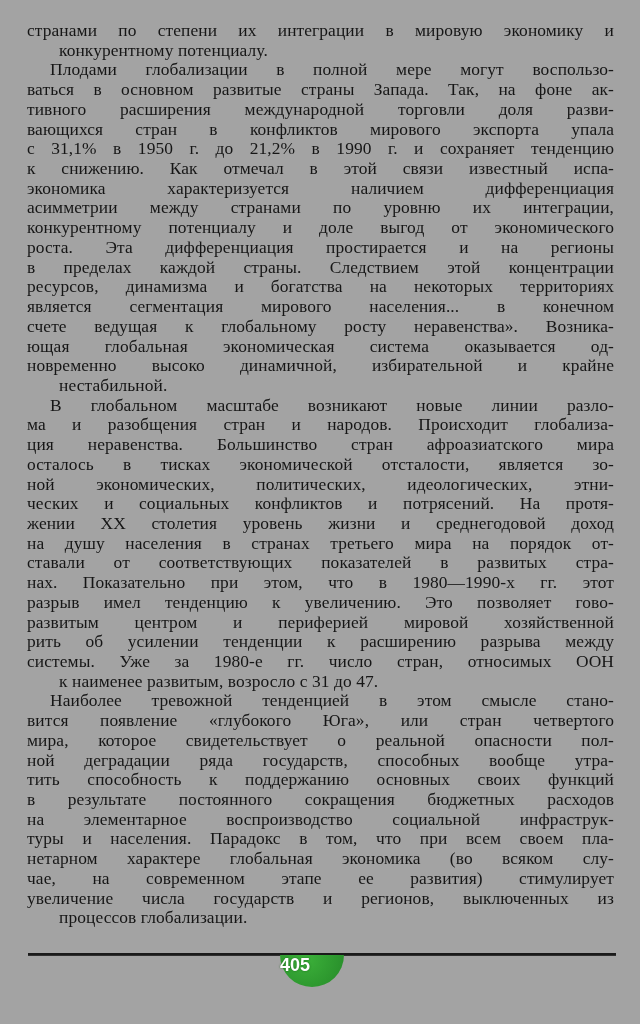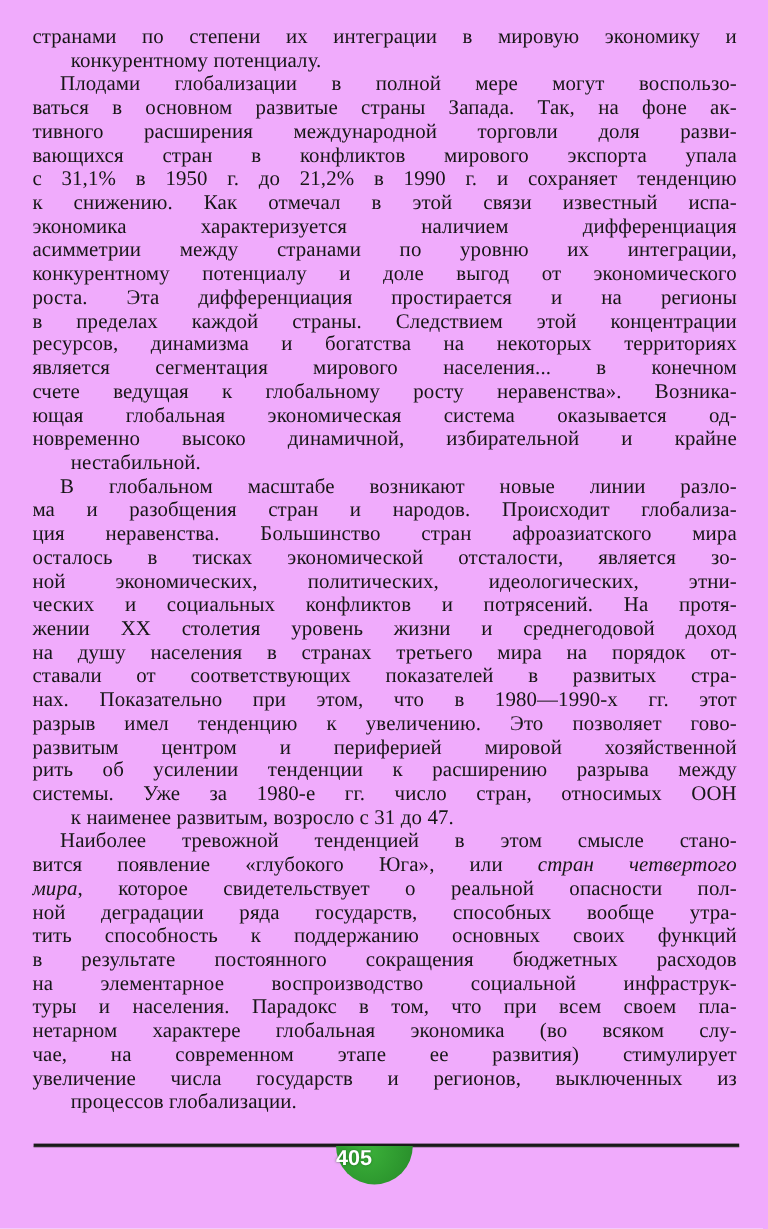--- a/index.html
+++ b/index.html
@@ -30,21 +30,20 @@
     text-align-last: justify;
   }
   .line.para-end {
     text-align-last: left;
     margin-left: 32px;
   }
   .line.indent {
     text-indent: 23px;
   }
   .em {
-    font-style: italic;
   }
   .footer-rule {
     position: absolute;
     left: 28px;
     top: 953px;
     width: 588px;
     height: 2px;
     background: #1a1a1a;
     border-bottom: 1px solid rgba(90,90,90,0.35);
   }
@@ -65,21 +64,21 @@
     font-size: 18px;
     font-weight: bold;
     line-height: 21px;
     color: #ffffff;
     text-shadow: 0 0 2px rgba(20, 90, 20, 0.85);
   }
 </style>
 </head>
 <body>
 
-<div class="page" style="background: #f0abfc; color: rgb(22, 22, 22);">
+<div class="page" style="background: #a3a3a3; color: rgb(22, 22, 22);">
   <div class="text-block">
       <div class="line">странами по степени их интеграции в мировую экономику и</div>
       <div class="line para-end">конкурентному потенциалу.</div>
       <div class="line indent">Плодами глобализации в полной мере могут воспользо-</div>
       <div class="line">ваться в основном развитые страны Запада. Так, на фоне ак-</div>
       <div class="line">тивного расширения международной торговли доля разви-</div>
       <div class="line">вающихся стран в конфликтов мирового экспорта упала</div>
       <div class="line">с 31,1% в 1950 г. до 21,2% в 1990 г. и сохраняет тенденцию</div>
       <div class="line">к снижению. Как отмечал в этой связи известный испа-</div>
       <div class="line">экономика характеризуется наличием дифференциация</div>

